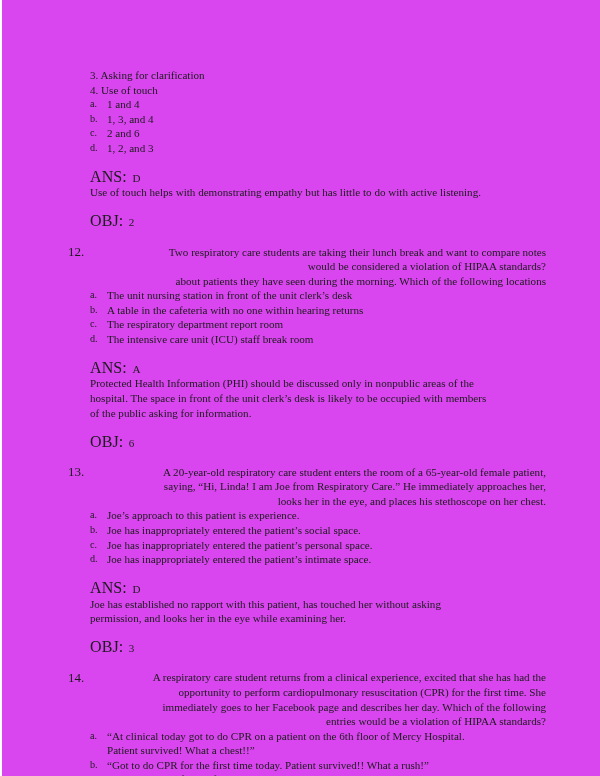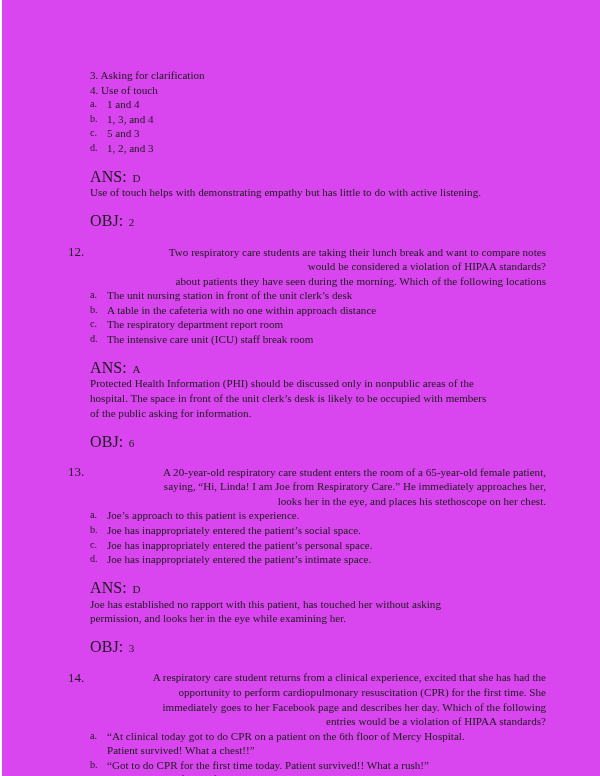--- a/index.html
+++ b/index.html
@@ -121,21 +121,21 @@
         </div>
         <div class="opt-row">
           <div class="opt-letter">b.</div>
           <div class="opt-text">
             <span class="cont">1, 3, and 4</span>
           </div>
         </div>
         <div class="opt-row">
           <div class="opt-letter">c.</div>
           <div class="opt-text">
-            <span class="cont">5 and 3</span>
+            <span class="cont">2 and 6</span>
           </div>
         </div>
         <div class="opt-row">
           <div class="opt-letter">d.</div>
           <div class="opt-text">
             <span class="cont">1, 2, and 3</span>
           </div>
         </div>
       </div>
       <div class="gap"></div>
@@ -157,21 +157,21 @@
       <div>
         <div class="opt-row">
           <div class="opt-letter">a.</div>
           <div class="opt-text">
             <span class="cont">The unit nursing station in front of the unit clerk’s desk</span>
           </div>
         </div>
         <div class="opt-row">
           <div class="opt-letter">b.</div>
           <div class="opt-text">
-            <span class="cont">A table in the cafeteria with no one within approach distance</span>
+            <span class="cont">A table in the cafeteria with no one within hearing returns</span>
           </div>
         </div>
         <div class="opt-row">
           <div class="opt-letter">c.</div>
           <div class="opt-text">
             <span class="cont">The respiratory department report room</span>
           </div>
         </div>
         <div class="opt-row">
           <div class="opt-letter">d.</div>

